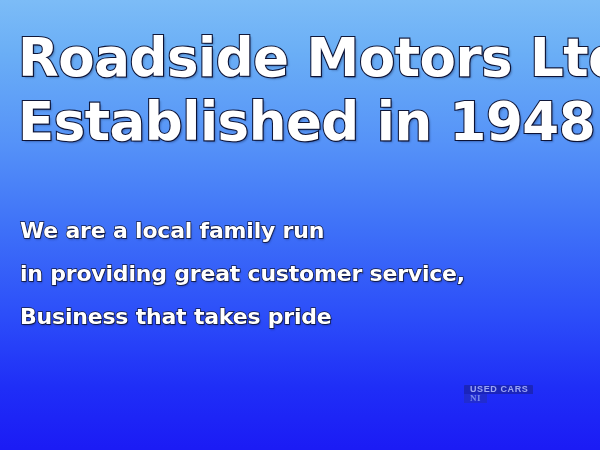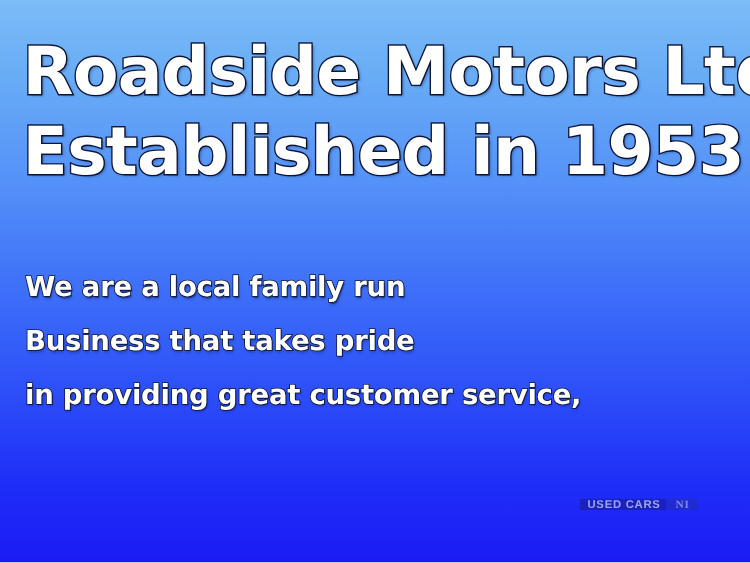--- a/index.html
+++ b/index.html
@@ -72,24 +72,25 @@
        1px 2px 2px rgba(10,16,50,0.25);
   }
 
   
   #watermark {
     position: absolute;
     left: 464px;
     top: 385px;
     height: 36px;
     display: flex;
-    align-items: center;
+    align-items: flex-start;
     border-radius: 1px;
     overflow: hidden;
     opacity: 0.72;
+    flex-direction: column;
   }
   #watermark .wm-main {
     display: flex;
     align-items: center;
     padding: 0 5px 0 6px;
     background: rgba(22, 26, 96, 0.55);
   }
   #watermark .wm-divider {
     width: 1px;
     background: rgba(190, 200, 245, 0.55);
@@ -114,27 +115,27 @@
     font-family: Liberation Serif, serif;
   }
 </style>
 </head>
 <body>
 
 <div id="poster">
 
   <div id="headline">
     <div class="headline-line">Roadside Motors Ltd</div>
-    <div class="headline-line">Established in 1953</div>
+    <div class="headline-line">Established in 1948</div>
   </div>
 
   <div id="body-copy">
     <div class="body-line">We are a local family run</div>
+    <div class="body-line">in providing great customer service,</div>
     <div class="body-line">Business that takes pride</div>
-    <div class="body-line">in providing great customer service,</div>
   </div>
 
   <div id="watermark">
     <div class="wm-main">
       <span class="wm-text">USED CARS</span>
     </div>
     <div class="wm-divider"></div>
     <div class="wm-tag">
       <span class="wm-text">NI</span>
     </div>

